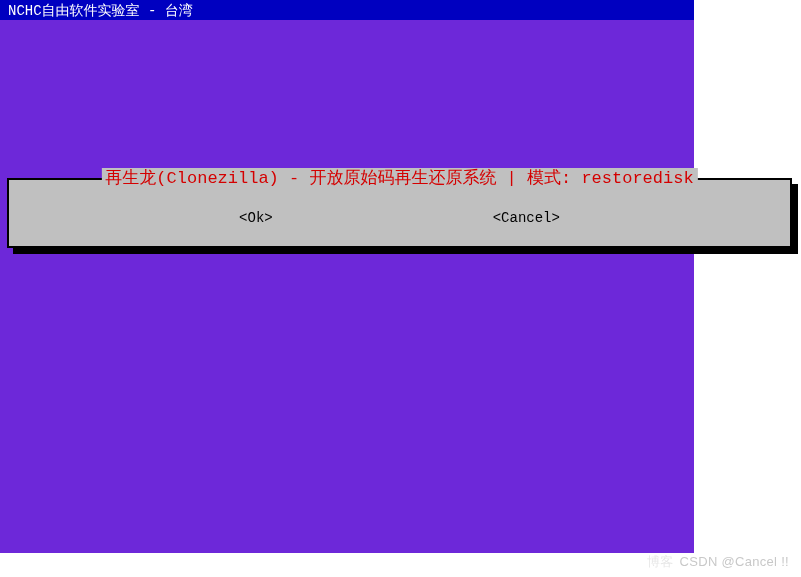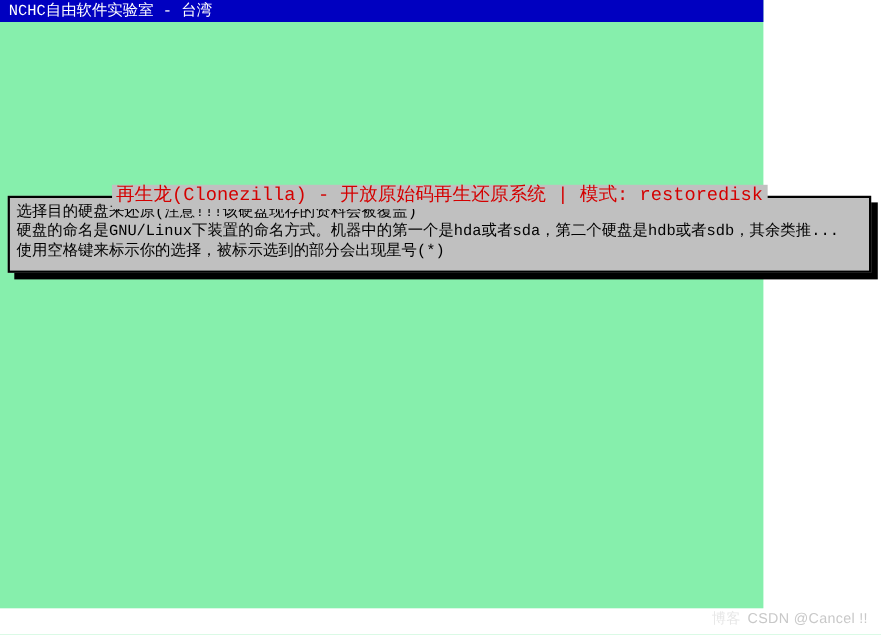--- a/index.html
+++ b/index.html
@@ -12,21 +12,21 @@
       line-height: 1.3;
       overflow: hidden;
       position: relative;
     }
     .terminal {
       position: absolute;
       top: 0;
       left: 0;
       width: 694px;
       height: 553px;
-      background: #86efac;
+      background: #6d28d9;
     }
     .header-bar {
       background: #0000c0;
       color: #ffffff;
       padding: 2px 8px;
       font-size: 14px;
       line-height: 18px;
       height: 20px;
     }
     .dialog {
@@ -114,22 +114,24 @@
 <div class="terminal">
   <div class="header-bar">
     <span>NCHC自由软件实验室 - 台湾</span>
   </div>
 
   <div class="dialog">
     <div class="dialog-title-row">
       <span class="dialog-title">再生龙(Clonezilla) - 开放原始码再生还原系统 | 模式: restoredisk</span>
     </div>
     <div class="dialog-body">
-      <div class="desc">选择目的硬盘来还原(注意!!!该硬盘现存的资料会被覆盖)
-硬盘的命名是GNU/Linux下装置的命名方式。机器中的第一个是hda或者sda，第二个硬盘是hdb或者sdb，其余类推... 使用空格键来标示你的选择，被标示选到的部分会出现星号(*)</div>
+      <div class="btn-row">
+        <button class="btn">&lt;Ok&gt;</button>
+        <button class="btn">&lt;Cancel&gt;</button>
+      </div>
     </div>
   </div>
 </div>
 
 <div class="watermark">
   <span class="faint">博客</span>
   <span>CSDN @Cancel !!</span>
 </div>
 
 </body></html>

